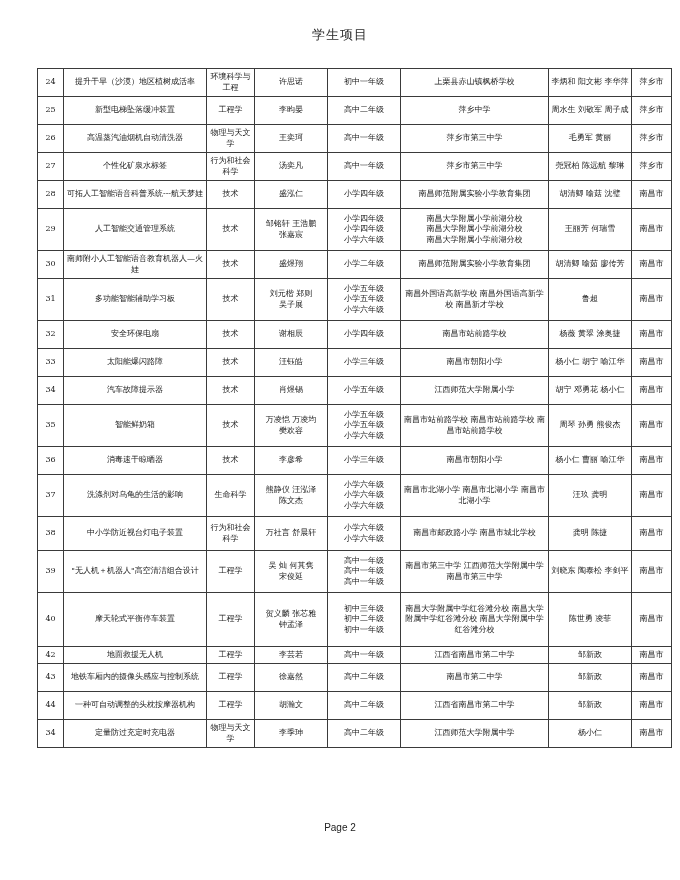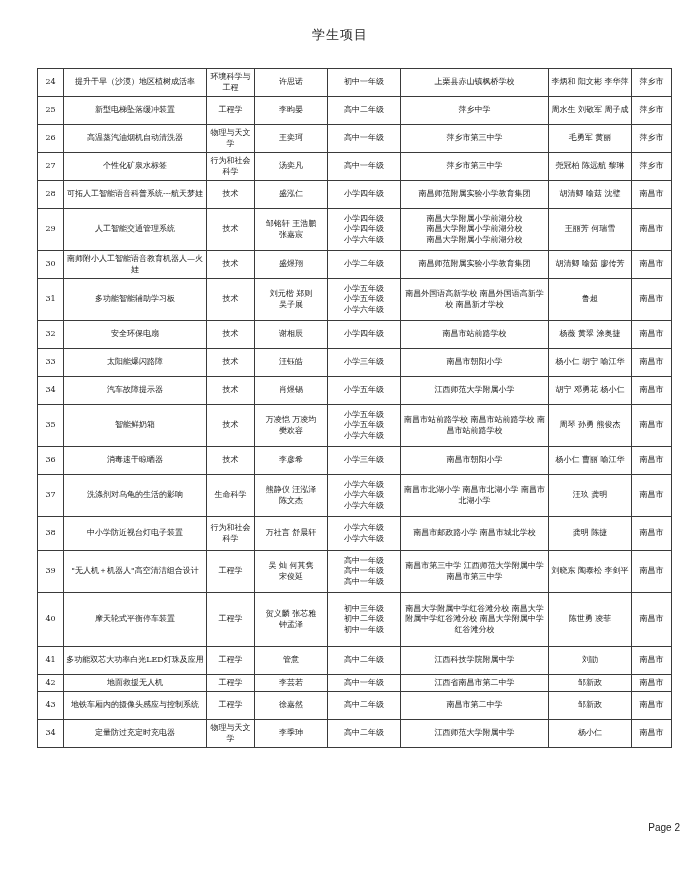--- a/index.html
+++ b/index.html
@@ -69,21 +69,21 @@
   td.c-teach { width: 80px; }
   td.c-city  { width: 37px; }
 
   .multiline { white-space: pre-line; }
 
   .page-footer {
     position: absolute;
     left: 0;
     top: 822px;
     width: 680px;
-    text-align: right;
+    text-align: center;
     font-size: 10px;
     color: #222;
     font-family: "Liberation Sans", sans-serif;
   }
 </style>
 </head>
 <body>
 
 <div class="page">
 
@@ -276,47 +276,47 @@
             <td class="c-field multiline">工程学</td>
             <td class="c-stu multiline">贺义麟 张芯雅
 钟孟泽</td>
             <td class="c-grade multiline">初中三年级
 初中二年级
 初中一年级</td>
             <td class="c-school multiline">南昌大学附属中学红谷滩分校 南昌大学附属中学红谷滩分校 南昌大学附属中学红谷滩分校</td>
             <td class="c-teach multiline">陈世勇 凌菲</td>
             <td class="c-city multiline">南昌市</td>
           </tr>
-          <tr style="height: 28px;">
-            <td class="c-idx multiline">41</td>
-            <td class="c-name multiline">多功能双芯大功率白光LED灯珠及应用</td>
-            <td class="c-field multiline">工程学</td>
-            <td class="c-stu multiline">管意</td>
-            <td class="c-grade multiline">高中二年级</td>
-            <td class="c-school multiline">江西科技学院附属中学</td>
-            <td class="c-teach multiline">刘勖</td>
-            <td class="c-city multiline">南昌市</td>
-          </tr>
           <tr style="height: 17px;">
             <td class="c-idx multiline">42</td>
             <td class="c-name multiline">地面救援无人机</td>
             <td class="c-field multiline">工程学</td>
             <td class="c-stu multiline">李芸若</td>
             <td class="c-grade multiline">高中一年级</td>
             <td class="c-school multiline">江西省南昌市第二中学</td>
             <td class="c-teach multiline">邹新政</td>
             <td class="c-city multiline">南昌市</td>
           </tr>
           <tr style="height: 28px;">
             <td class="c-idx multiline">43</td>
             <td class="c-name multiline">地铁车厢内的摄像头感应与控制系统</td>
             <td class="c-field multiline">工程学</td>
             <td class="c-stu multiline">徐嘉然</td>
             <td class="c-grade multiline">高中二年级</td>
             <td class="c-school multiline">南昌市第二中学</td>
+            <td class="c-teach multiline">邹新政</td>
+            <td class="c-city multiline">南昌市</td>
+          </tr>
+          <tr style="height: 28px;">
+            <td class="c-idx multiline">44</td>
+            <td class="c-name multiline">一种可自动调整的头枕按摩器机构</td>
+            <td class="c-field multiline">工程学</td>
+            <td class="c-stu multiline">胡瀚文</td>
+            <td class="c-grade multiline">高中二年级</td>
+            <td class="c-school multiline">江西省南昌市第二中学</td>
             <td class="c-teach multiline">邹新政</td>
             <td class="c-city multiline">南昌市</td>
           </tr>
           <tr style="height: 28px;">
             <td class="c-idx multiline">34</td>
             <td class="c-name multiline">定量防过充定时充电器</td>
             <td class="c-field multiline">物理与天文学</td>
             <td class="c-stu multiline">李季珅</td>
             <td class="c-grade multiline">高中二年级</td>
             <td class="c-school multiline">江西师范大学附属中学</td>

